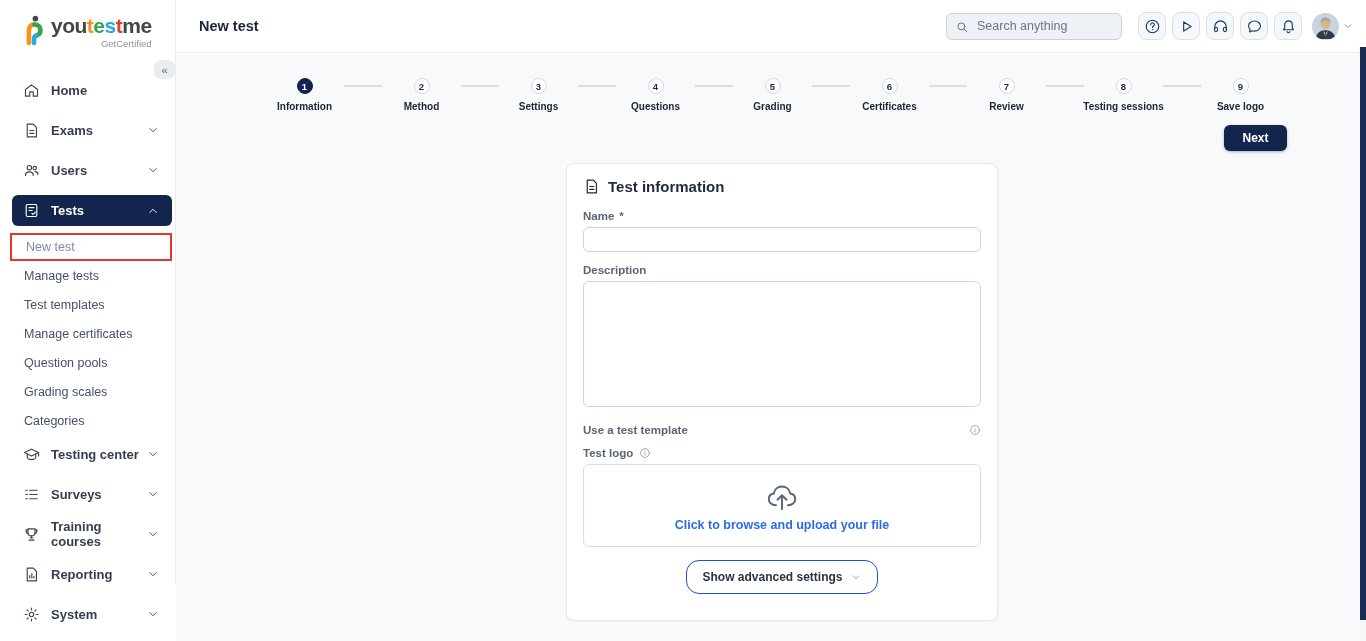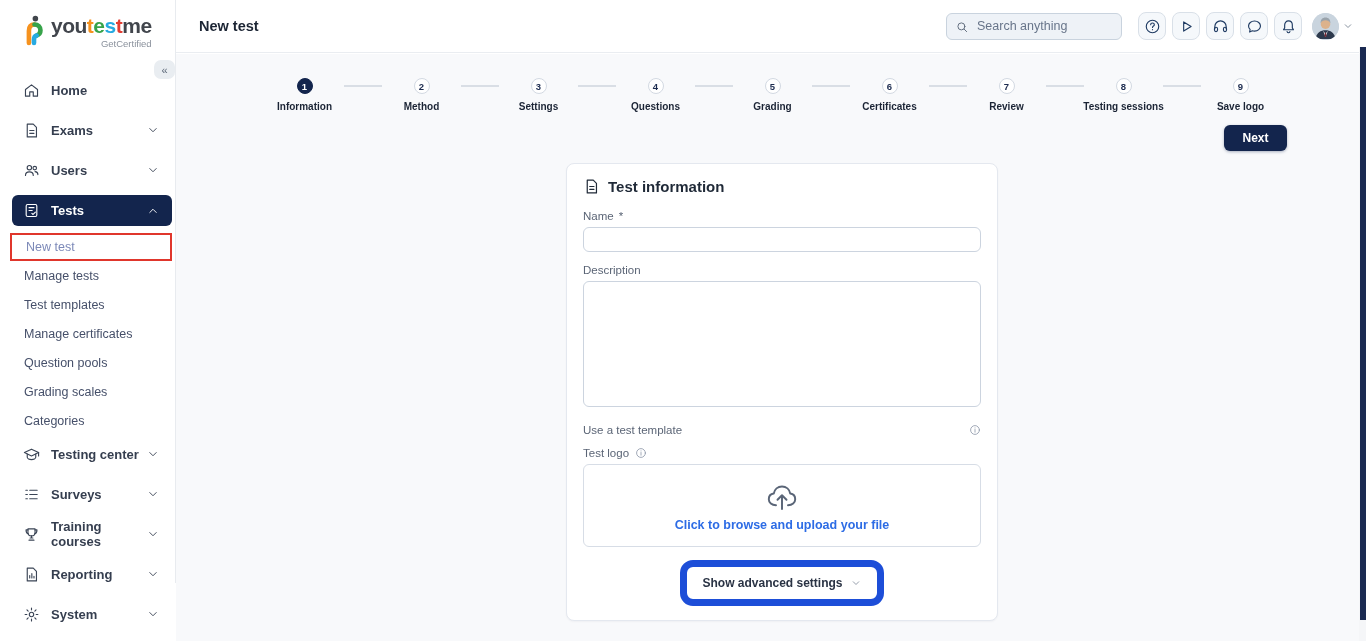--- a/index.html
+++ b/index.html
@@ -51,32 +51,32 @@
   .step.active .step-circle { background:#13254d; border-color:#13254d; color:#fff; }
   .step-label { margin-top:7px; font-size:10px; font-weight:bold; color:#1b2435; white-space:nowrap; }
 
   .next-btn { position:absolute; left:1048px; top:71px; width:63px; height:26px; background:#13254d; color:#fff; border:none; border-radius:6px; font-size:12px; font-weight:bold; font-family:"Liberation Sans",sans-serif; cursor:pointer; box-shadow:0 1px 3px rgba(19,37,77,.35); }
 
   
   .card { position:absolute; left:382px; top:109px; width:432px; height:458px; background:#fff; border:1px solid #e4e8ef; border-radius:8px; box-shadow:0 1px 2px rgba(20,30,60,.04); padding:14px 16px;margin-left:8px; }
   .card-title-row { display:flex; align-items:center; gap:8px; color:#1f2937; }
   .card-title { font-size:15px; font-weight:bold; }
   .field-label { font-size:11.5px; color:#5b6576; }
-  .label-row { display:flex; align-items:center; }
+  .label-row { display:flex; align-items:center;font-weight:bold; }
   .mt15{margin-top:15px;} .mt12{margin-top:12px;} .mt13{margin-top:13px;} .mt11{margin-top:11px;} .mt5{margin-top:5px;}
   .text-input { width:100%; height:25px; border:1px solid #ccd4df; border-radius:6px; padding:0 10px; font-size:12.5px; color:#39414f; font-family:"Liberation Sans",sans-serif; }
   .textarea { width:100%; height:126px; border:1px solid #ccd4df; border-radius:6px; padding:8px 10px; font-size:12.5px; color:#39414f; resize:none; font-family:"Liberation Sans",sans-serif; }
   .select { width:100%; height:26px; border:1px solid #ccd4df; border-radius:6px; padding:0 10px; display:flex; align-items:center; font-size:12.5px; color:#39414f; cursor:pointer; background:#fff; }
   .select .sel-chevron { margin-left:auto; color:#39414f; display:flex; }
   .info-i { color:#8a94a6; display:flex; }
   .spacer { flex:1; }
   .upload-box { width:100%; height:83px; border:1px solid #d7dde6; border-radius:6px; display:flex; flex-direction:column; align-items:center; justify-content:center; gap:3px; cursor:pointer; background:#fff; }
   .upload-cloud { color:#5a6577; }
   .upload-text { font-size:12.5px; font-weight:600; color:#2d6ce5; }
-  .adv-btn { margin:13px auto 0; height:25px; display:flex; align-items:center; gap:7px; padding:16px 15px; background:#fff; border:7px solid #1d4ed8; border-radius:13px; font-size:12px; font-weight:bold; color:#2a3344; font-family:"Liberation Sans",sans-serif; cursor:pointer; }
+  .adv-btn { margin:13px auto 0; height:25px; display:flex; align-items:center; gap:7px; padding:16px 15px; background:#fff; border:1px solid #1d4ed8; border-radius:13px; font-size:12px; font-weight:bold; color:#2a3344; font-family:"Liberation Sans",sans-serif; cursor:pointer; }
   .adv-btn .adv-chevron { color:#7a8496; display:flex; }
 
   
   .scroll-track { position:absolute; right:0; top:47px; width:7px; height:594px; background:#f5f6f8; z-index:4; }
   .scroll-thumb { position:absolute; right:0px; top:0; width:6px; height:573px; background:#1a2a52; cursor:pointer; }
 </style>
 </head>
 <body>
 
 <svg width="0" height="0" style="position:absolute">

